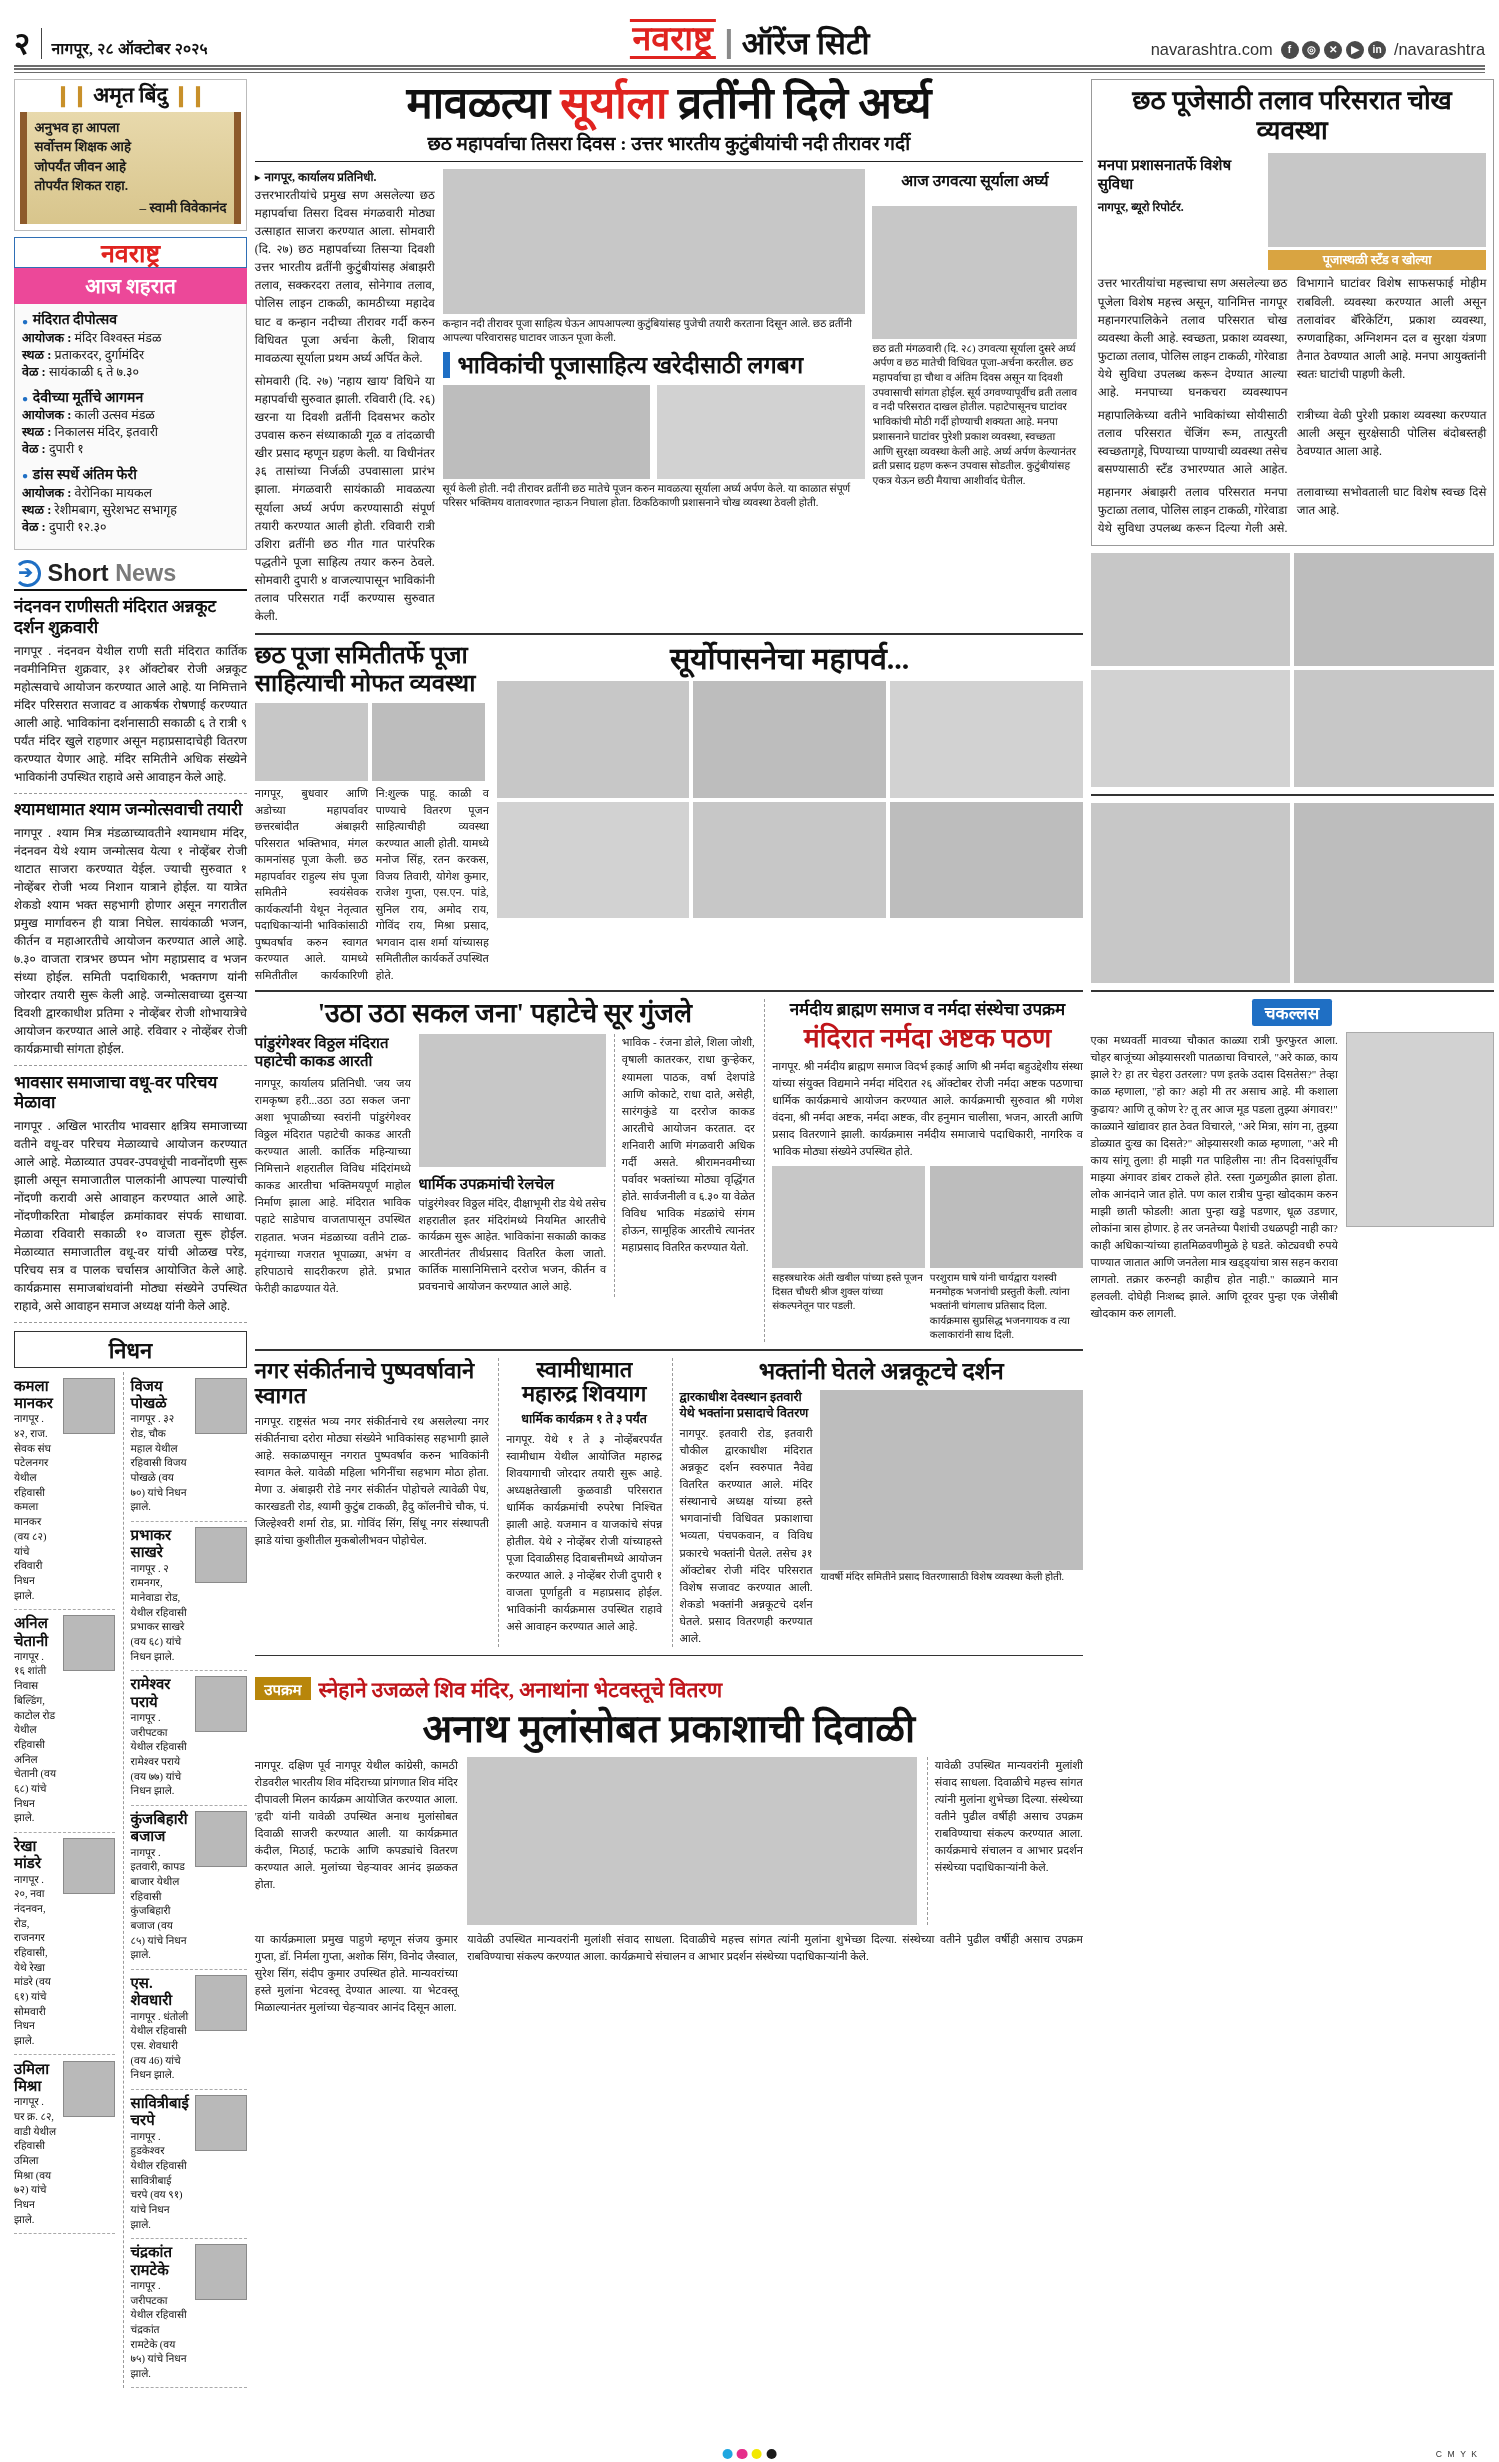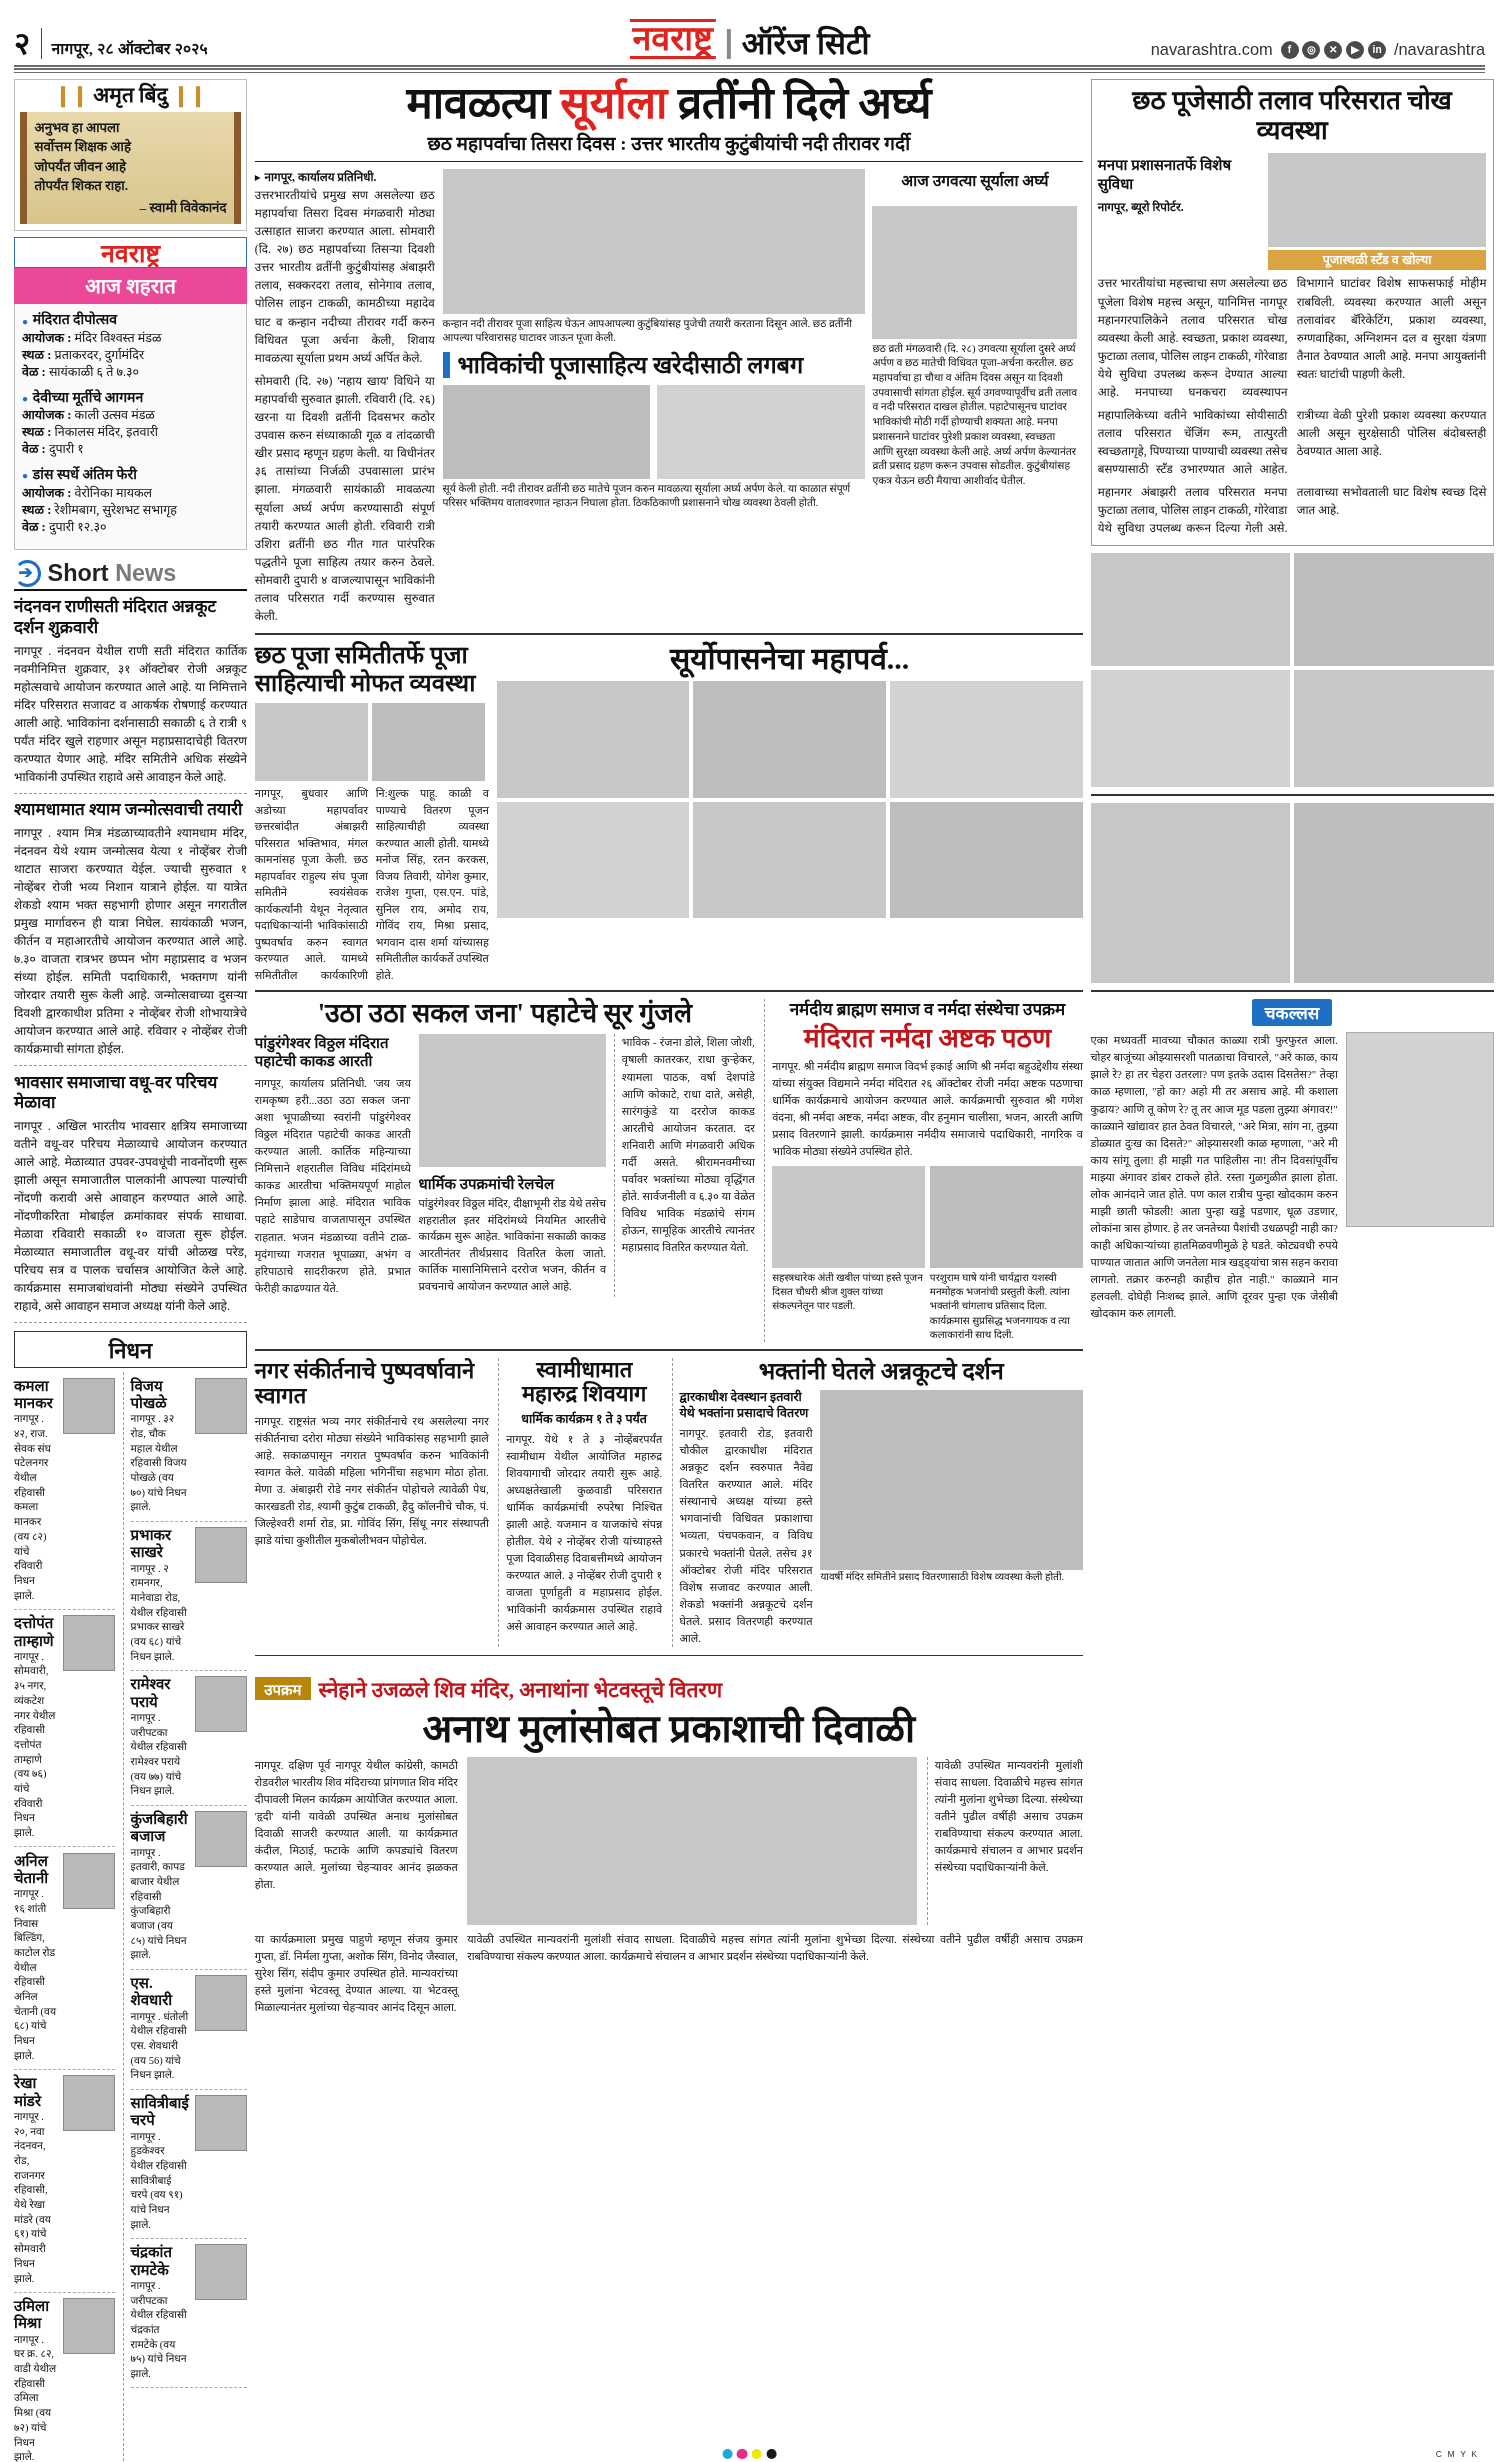--- a/index.html
+++ b/index.html
@@ -222,27 +222,20 @@
           <div style="flex:1">
             <div class="ob-row">
               <div class="ob-txt">
                   <div class="ob-name">कमला मानकर</div>
                   <div class="ob-det">नागपूर . ४२, राज. सेवक संघ पटेलनगर येथील रहिवासी कमला मानकर (वय ८२) यांचे रविवारी निधन झाले.</div>
                 </div>
               <div class="ob-photo"></div>
             </div>
             <div class="ob-row">
               <div class="ob-txt">
-                  <div class="ob-name">दत्तोपंत ताम्हाणे</div>
-                  <div class="ob-det">नागपूर . सोमवारी, ३५ नगर, व्यंकटेश नगर येथील रहिवासी दत्तोपंत ताम्हाणे (वय ७६) यांचे रविवारी निधन झाले.</div>
-                </div>
-              <div class="ob-photo"></div>
-            </div>
-            <div class="ob-row">
-              <div class="ob-txt">
                   <div class="ob-name">अनिल चेतानी</div>
                   <div class="ob-det">नागपूर . १६ शांती निवास बिल्डिंग, काटोल रोड येथील रहिवासी अनिल चेतानी (वय ६८) यांचे निधन झाले.</div>
                 </div>
               <div class="ob-photo"></div>
             </div>
             <div class="ob-row">
               <div class="ob-txt">
                   <div class="ob-name">रेखा मांडरे</div>
                   <div class="ob-det">नागपूर . २०, नवा नंदनवन, रोड, राजनगर रहिवासी, येथे रेखा मांडरे (वय ६१) यांचे सोमवारी निधन झाले.</div>
                 </div>
@@ -281,21 +274,21 @@
             <div class="ob-row">
               <div class="ob-txt">
                   <div class="ob-name">कुंजबिहारी बजाज</div>
                   <div class="ob-det">नागपूर . इतवारी, कापड बाजार येथील रहिवासी कुंजबिहारी बजाज (वय ८५) यांचे निधन झाले.</div>
                 </div>
               <div class="ob-photo"></div>
             </div>
             <div class="ob-row">
               <div class="ob-txt">
                   <div class="ob-name">एस. शेवधारी</div>
-                  <div class="ob-det">नागपूर . धंतोली येथील रहिवासी एस. शेवधारी (वय 56) यांचे निधन झाले.</div>
+                  <div class="ob-det">नागपूर . धंतोली येथील रहिवासी एस. शेवधारी (वय 46) यांचे निधन झाले.</div>
                 </div>
               <div class="ob-photo"></div>
             </div>
             <div class="ob-row">
               <div class="ob-txt">
                   <div class="ob-name">सावित्रीबाई चरपे</div>
                   <div class="ob-det">नागपूर . हुडकेश्वर येथील रहिवासी सावित्रीबाई चरपे (वय ९१) यांचे निधन झाले.</div>
                 </div>
               <div class="ob-photo"></div>
             </div>

